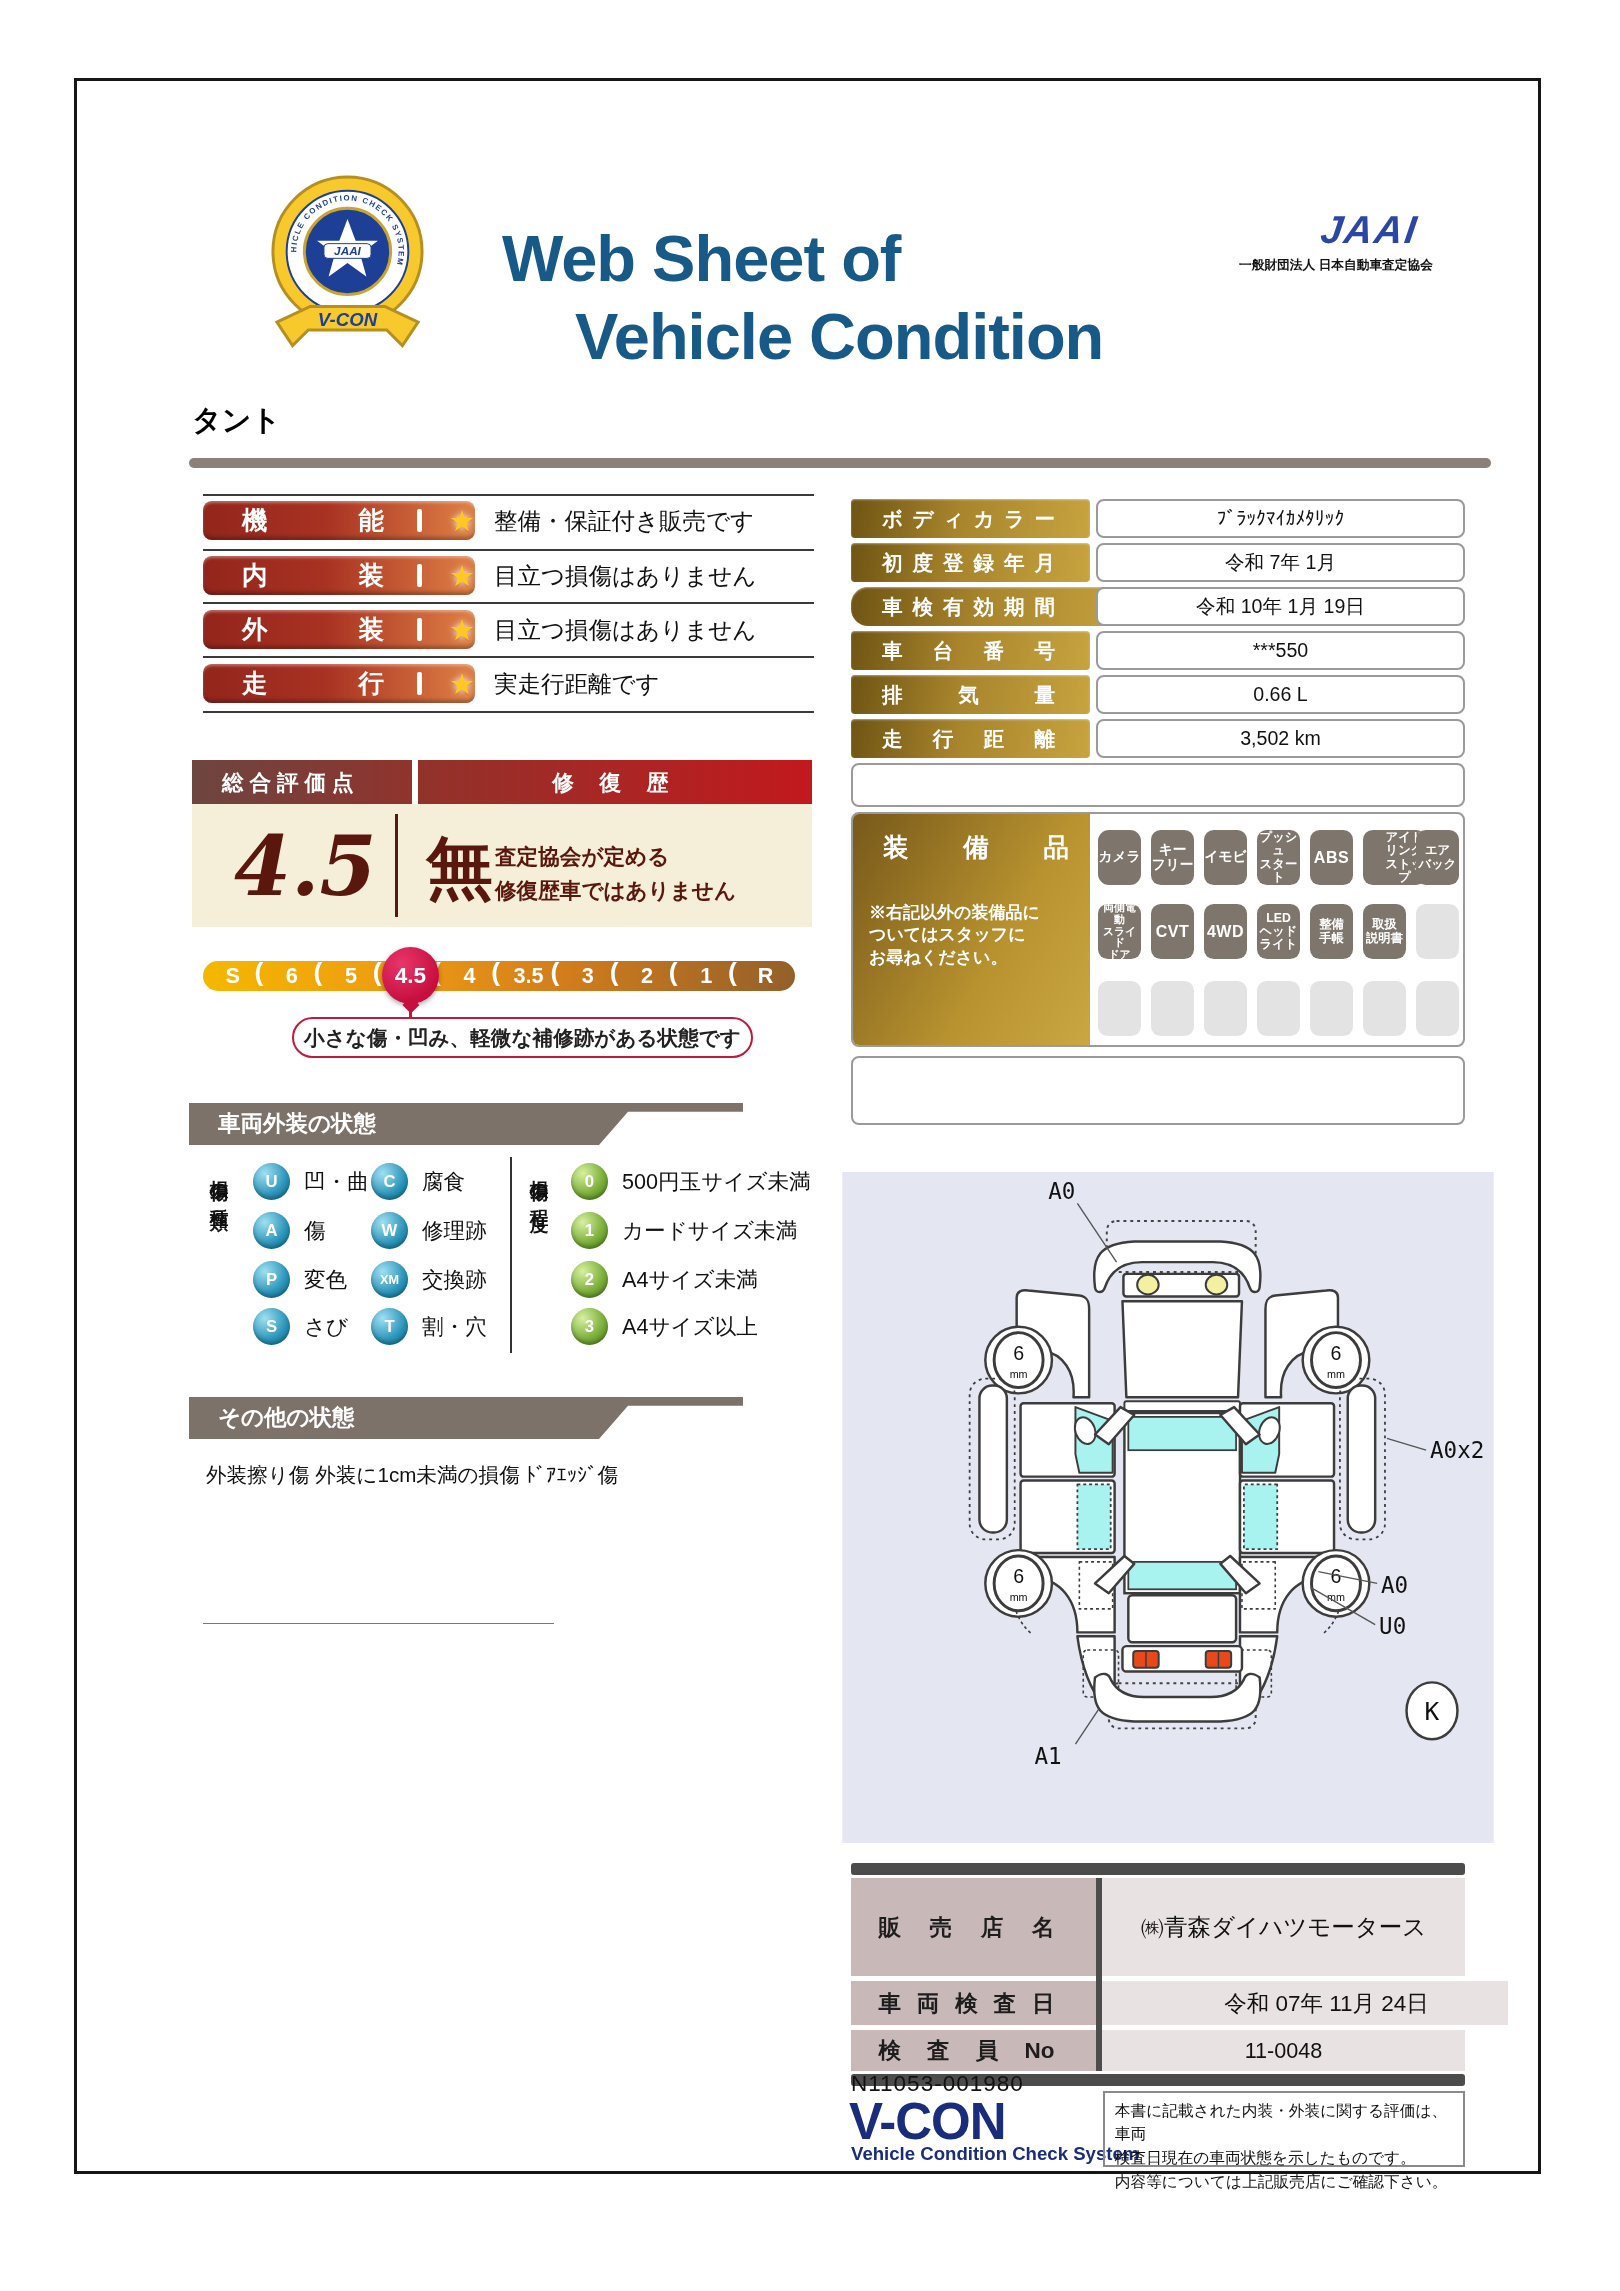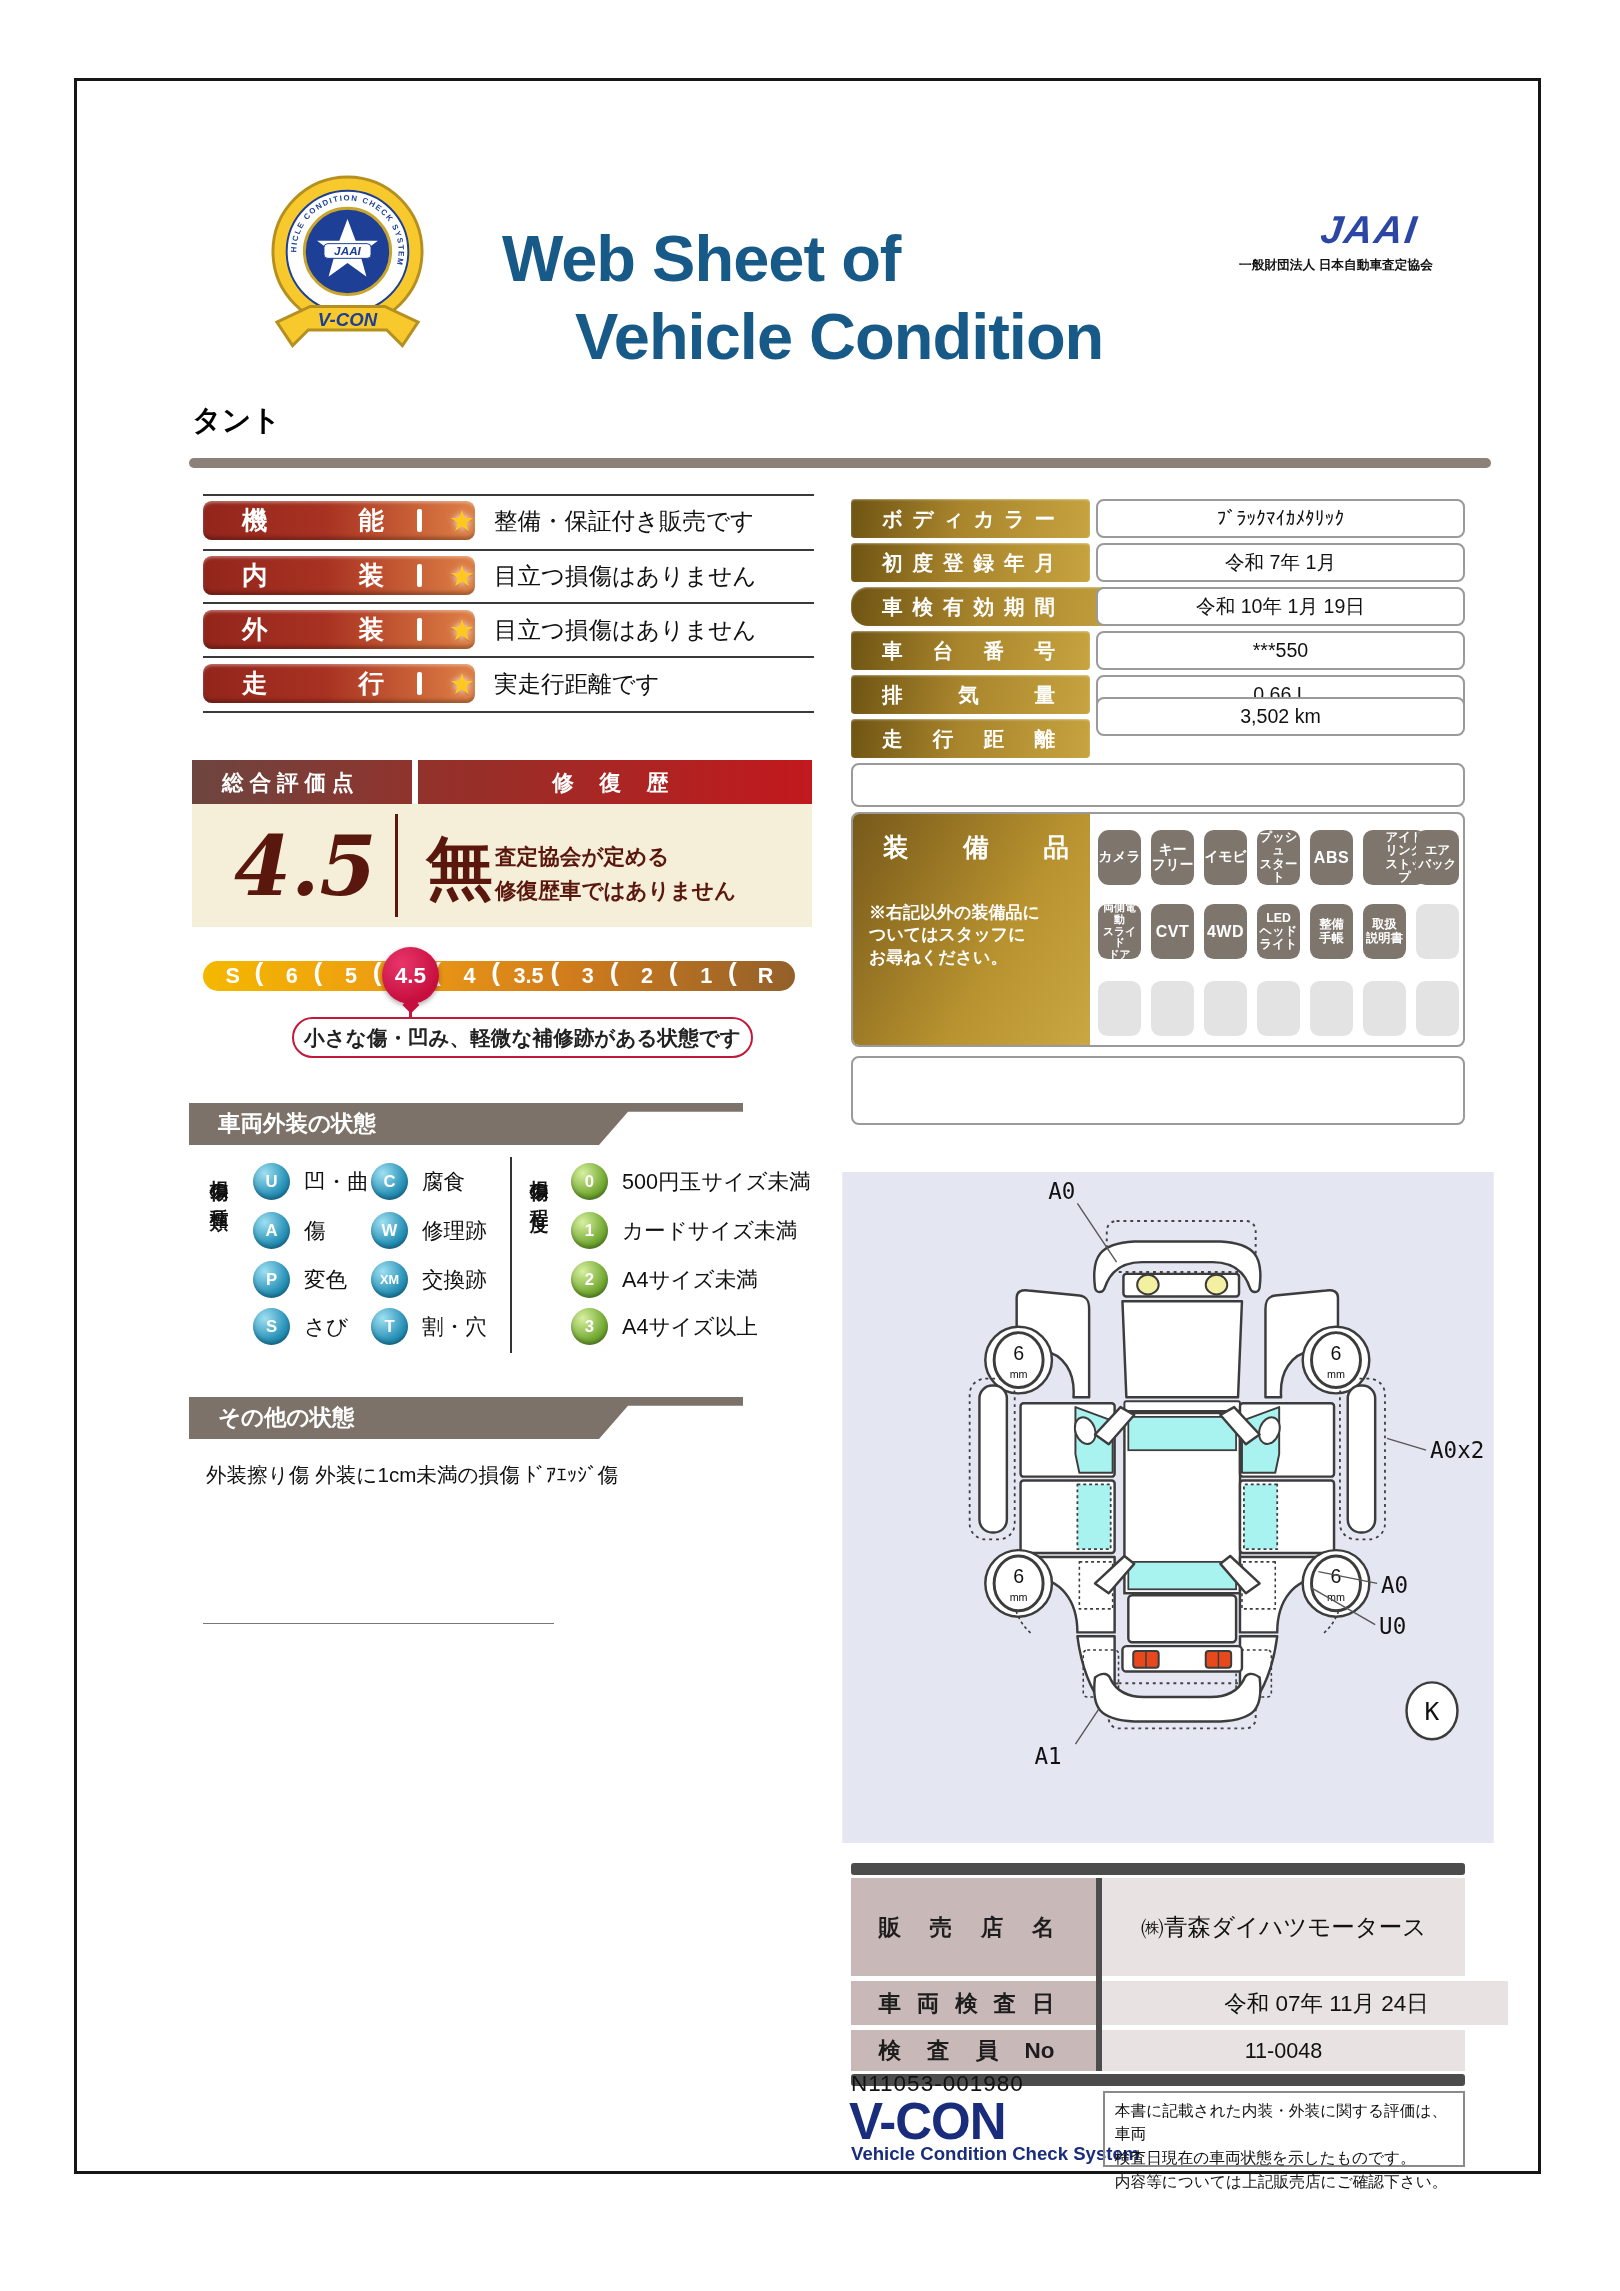--- a/index.html
+++ b/index.html
@@ -207,21 +207,21 @@
       <span>車台番号</span>
     </div>
   <div class="gval" style="left:1019px;top:550px;width:369px;height:39px;">***550</div>
   <div class="glabel" style="left:774px;top:594px;width:239px;height:39px;">
       <span>排気量</span>
     </div>
   <div class="gval" style="left:1019px;top:594px;width:369px;height:39px;">0.66 L</div>
   <div class="glabel" style="left:774px;top:638px;width:239px;height:39px;">
       <span>走行距離</span>
     </div>
-  <div class="gval" style="left:1019px;top:616px;width:369px;height:39px;">3,502 km</div>
+  <div class="gval" style="left:1019px;top:638px;width:369px;height:39px;">3,502 km</div>
   <div class="emptybox" style="left:774px;top:682px;width:614px;height:44px;"></div>
 
   <div class="equipbox" style="left:774px;top:731px;width:614px;height:235px;"></div>
   <div class="gpanel" style="left:776px;top:733px;width:237px;height:231px;"></div>
   <div class="eqtitle" style="left:806px;top:749px;">装備品</div>
   <div class="eqnote" style="left:792px;top:821px;">※右記以外の装備品に
 ついてはスタッフに
 お尋ねください。</div>
 
   <div class="badge" style="left:1021px;top:749px;border-radius:11px;">カメラ</div>

